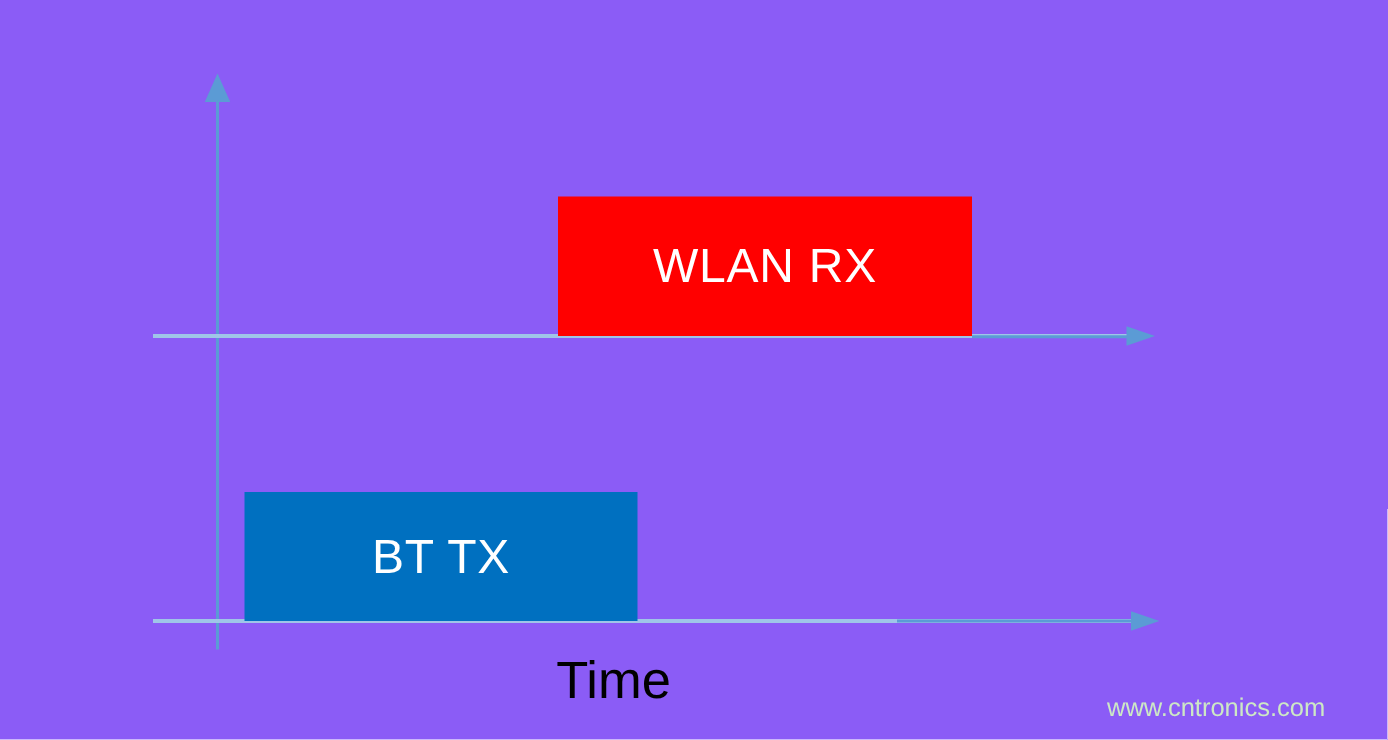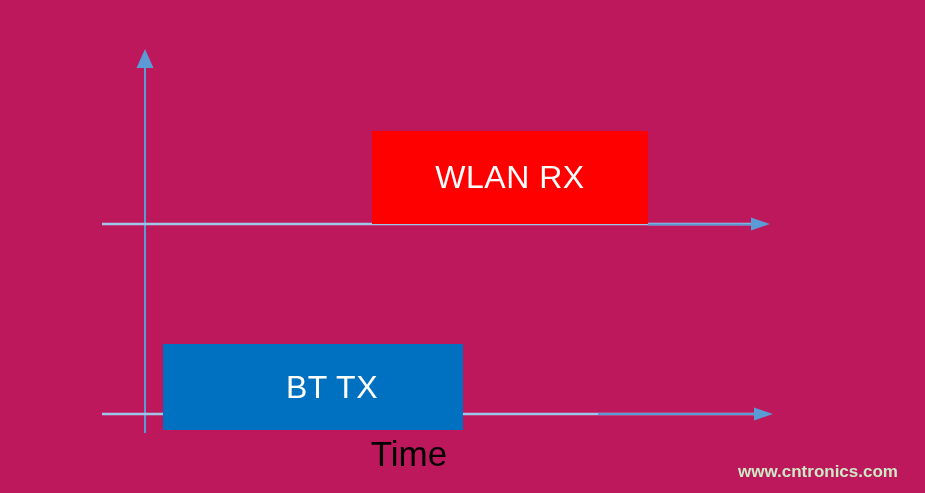--- a/index.html
+++ b/index.html
@@ -5,21 +5,21 @@
   html, body {
     margin: 0;
     padding: 0;
     background: #ffffff;
     font-family: "Liberation Sans", "DejaVu Sans", sans-serif;
   }
   .canvas {
     position: relative;
     width: 925px;
     height: 493px;
-    background: #be185d;
+    background: #8b5cf6;
     overflow: hidden;
   }
   .axes-svg {
     position: absolute;
     left: 0;
     top: 0;
     width: 925px;
     height: 493px;
   }
   .bar {
@@ -35,43 +35,42 @@
   }
   .bar-wlan {
     left: 372px;
     top: 131px;
     width: 276px;
     height: 93px;
     background: var(--bar_red, #ff0000);
   }
   .bar-bt {
     left: 163px;
-    top: 344px;
+    top: 328px;
     width: 262px;
     height: 86px;
     background: var(--bar_blue, #0070c0);
-    padding-left: 38px;
   }
   .time-label {
     position: absolute;
     left: 329px;
     top: 434px;
     width: 160px;
     text-align: center;
     color: var(--text_black, #000000);
     font-size: 35px;
     font-weight: 500;
   }
   .watermark {
     position: absolute;
     left: 738px;
     top: 462px;
     color: var(--watermark_green, #cde8c5);
     font-size: 17px;
-    font-weight: 700;
+    font-weight: 400;
     white-space: nowrap;
   }
 </style>
 </head>
 <body>
 
 <div class="canvas">
 
   <svg class="axes-svg" viewBox="0 0 925 493" xmlns="http://www.w3.org/2000/svg" aria-hidden="true">
 

